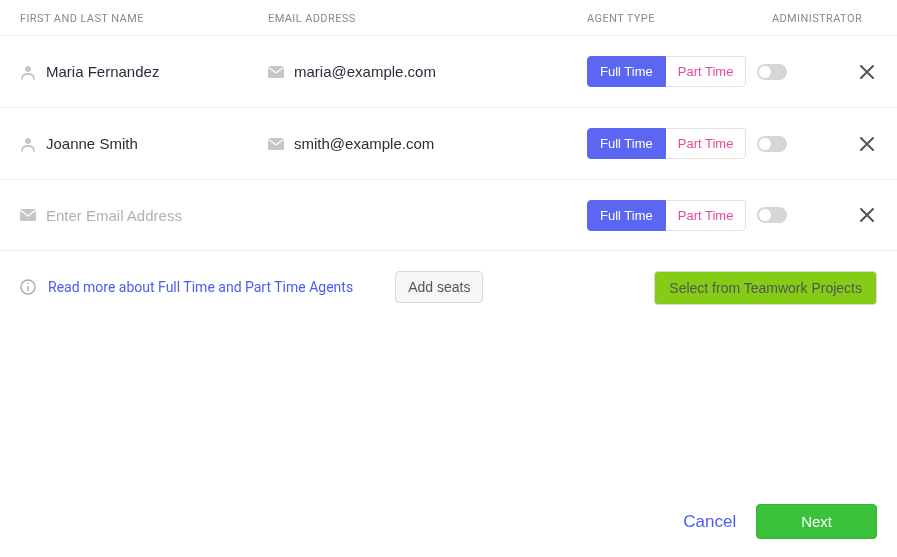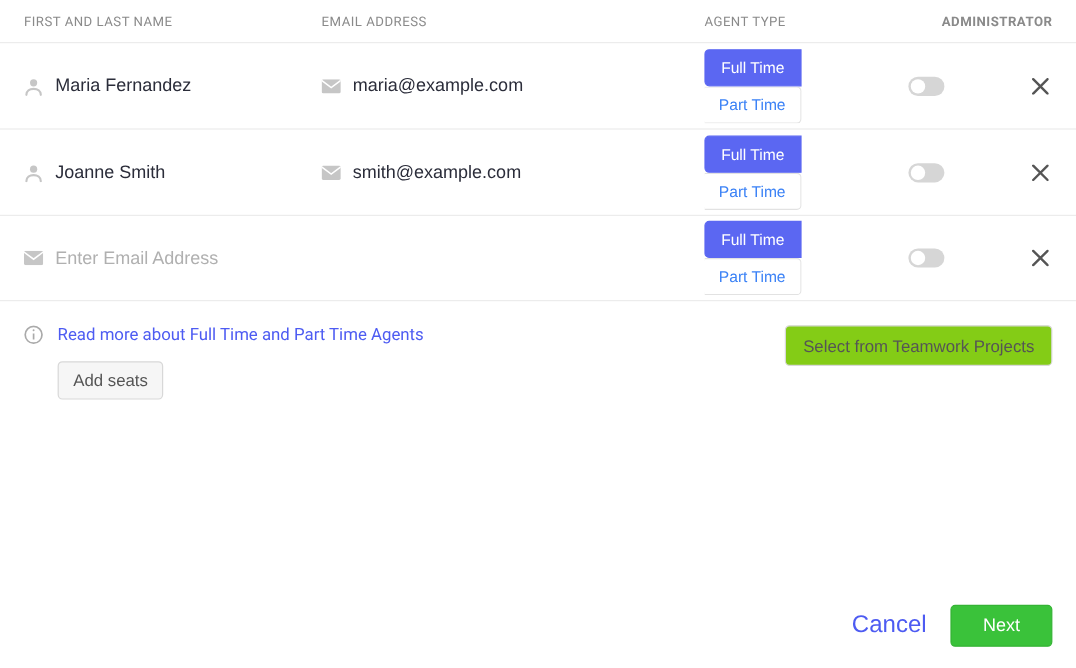--- a/index.html
+++ b/index.html
@@ -56,21 +56,21 @@
       display: flex;
       padding: 12px 20px 10px 20px;
       font-size: 11px;
       letter-spacing: 0.4px;
       color: #8a8a8a;
       text-transform: uppercase;
     }
     .col-name { width: 248px; }
     .col-email { flex: 1; }
     .col-type { width: 170px; }
-    .col-admin { width: 120px; text-align: right; font-weight: bold; }
+    .col-admin { width: 120px; text-align: center; }
     .rows { }
     .row {
       display: flex;
       align-items: center;
       padding: 4px 20px;
       height: 72px;
       border-top: 1px solid #ececec;
     }
     .row:last-child { border-bottom: 1px solid #ececec; }
     .cell-name {
@@ -111,28 +111,27 @@
       border: none;
       font-size: 15px;
       color: #2b2d3a;
       outline: none;
       width: 100%;
       background: transparent;
     }
     .name-input::placeholder, .email-input::placeholder { color: #b0b0b0; }
     .seg {
       display: flex;
-      flex-direction: column;
     }
     .seg-btn {
       font-size: 13px;
       padding: 7px 12px;
       border: 1px solid #e2e2e2;
       background: #fff;
-      color: #3b82f6;
+      color: #ec4899;
       cursor: pointer;
     }
     .seg-btn:first-child { border-radius: 4px 0 0 4px; }
     .seg-btn:last-child { border-radius: 0 4px 4px 0; border-left: none; }
     .seg-btn.active {
       background: #5b67f2;
       border-color: #5b67f2;
       color: #fff;
     }
     .toggle {
@@ -163,21 +162,20 @@
       justify-content: center;
     }
     .info-bar {
       display: flex;
       align-items: flex-start;
       padding: 20px 20px 10px 20px;
       gap: 12px;
     }
     .info-left {
       display: flex;
-      flex-direction: column;
       gap: 14px;
       flex: 1;
     }
     .info-line {
       display: flex;
       align-items: center;
       gap: 12px;
     }
     .info-icon {
       color: #aaa;
@@ -216,32 +214,32 @@
       left: 0;
       right: 0;
       display: flex;
       justify-content: flex-end;
       align-items: center;
       padding: 18px 20px;
       gap: 20px;
     }
     .cancel {
       color: #4d5bf2;
-      font-size: 20px;
+      font-size: 17px;
       cursor: pointer;
       background: none;
       border: none;
     }
     .next {
       background: #3ac23a;
       color: #fff;
       border: 1px solid #34b334;
       border-radius: 4px;
       font-size: 15px;
-      padding: 8px 26px;
+      padding: 8px 44px;
       cursor: pointer;
     }
   </style>
 </head>
 <body>
 
 <div class="modal">
 
 
   <div class="col-headers">

